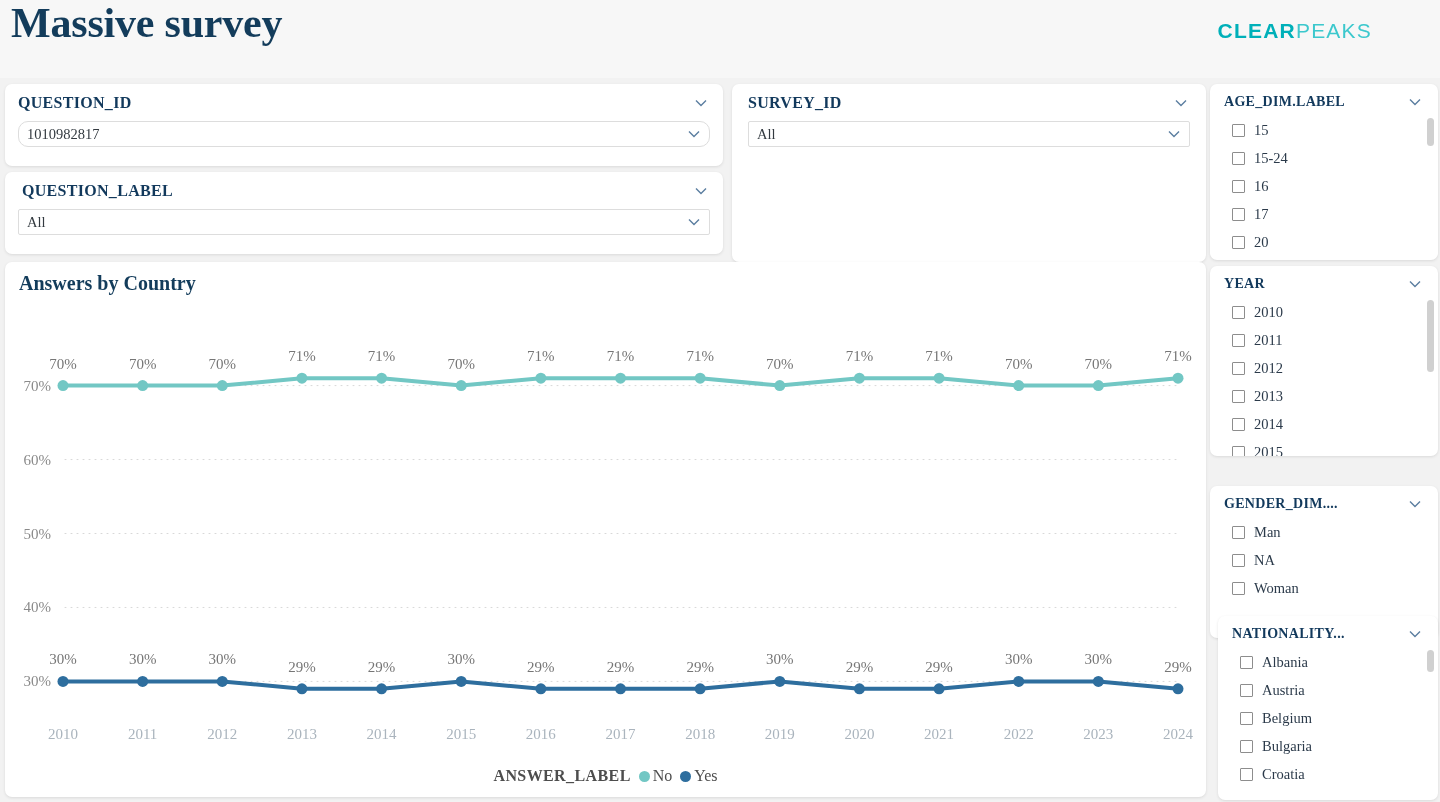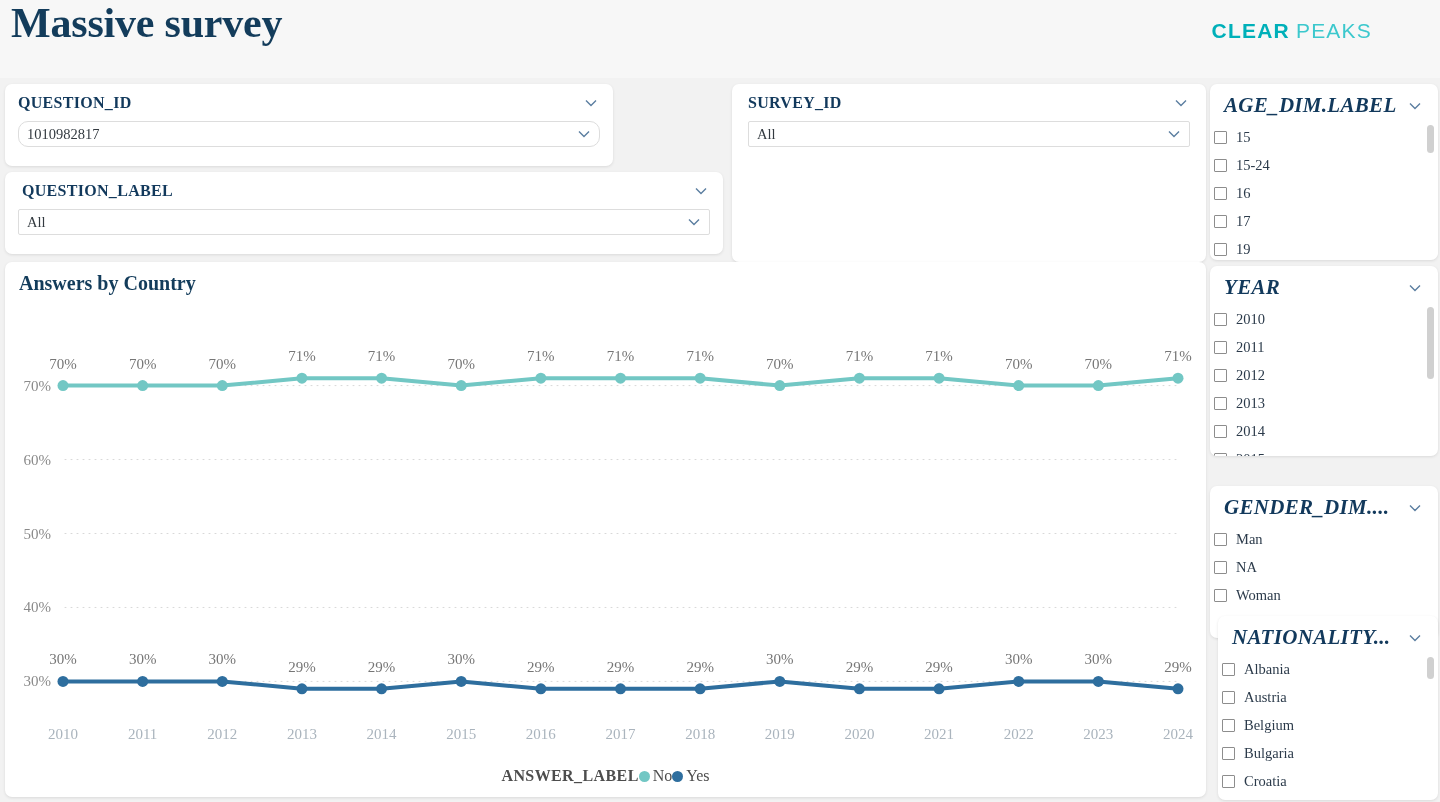--- a/index.html
+++ b/index.html
@@ -22,21 +22,21 @@
     position: absolute; left: 11px; top: 0px;
     font-size: 42px; font-weight: bold; color: #133c5b;
     letter-spacing: -0.2px; line-height: 46px;
   }
   .logo {
     position: absolute; right: 68px; top: 19px;
     font-family: "Liberation Sans", sans-serif;
     font-size: 21px; letter-spacing: 1.2px;
   }
   .logo .clear { color: #00b0b9; font-weight: bold; }
-  .logo .peaks { color: #3cc8cd; font-weight: normal; margin-left: 6px; }
+  .logo .peaks { color: #3cc8cd; font-weight: normal; }
 
   
   .card {
     position: absolute; background: #ffffff; border-radius: 7px;
     box-shadow: 0 1px 3px rgba(0,0,0,0.10);
   }
   .panel-head {
     position: relative; display: flex; align-items: center;
     justify-content: space-between;
   }
@@ -48,21 +48,21 @@
   .chev svg { display: block; }
 
   .select-box {
     display: flex; align-items: center; justify-content: space-between;
     border: 1px solid #dddddd; background: #fff; border-radius: 2px;
     height: 26px; padding: 0 6px 0 8px;
   }
   .select-val { font-size: 14.5px; color: #333a40; }
 
   
-  #card-question-id { left: 5px; top: 84px; width: 608px; height: 82px; }
+  #card-question-id { left: 5px; top: 84px; width: 718px; height: 82px; }
   #card-question-id .panel-head { margin: 10px 13px 0 13px; }
   #card-question-id .select-box { margin: 9px 13px 0 13px; border-radius: 10px; }
 
   
   #card-question-label { left: 5px; top: 172px; width: 718px; height: 82px; }
   #card-question-label .panel-head { margin: 10px 13px 0 17px; }
   #card-question-label .select-box { margin: 9px 13px 0 13px; }
 
   
   #card-survey-id { left: 732px; top: 84px; width: 474px; height: 178px; }
@@ -74,40 +74,40 @@
   .chart-title {
     position: absolute; left: 14px; top: 10px;
     font-size: 20px; font-weight: bold; color: #133c5b;
   }
   .plot {
     position: absolute; left: 0; top: 42px; width: 1201px; height: 455px;
   }
   .plot svg { display: block; }
   .legend {
     position: absolute; left: 0; bottom: 12px; width: 1201px;
-    display: flex; align-items: center; justify-content: center; 
+    display: flex; align-items: center; justify-content: center; gap: 8px;
     font-size: 16px;
   }
   .legend-title { font-weight: bold; color: #4d4d4d; letter-spacing: 0.4px; }
   .legend-item { display: flex; align-items: center; gap: 3px; color: #4d4d4d; }
   .legend-dot { width: 11px; height: 11px; border-radius: 50%; display: inline-block; }
 
   
   .side { position: absolute; right: 2px; }
   #card-age   { top: 84px;  width: 228px; height: 176px; }
   #card-year  { top: 266px; width: 228px; height: 190px; }
   #card-gender{ top: 486px; width: 228px; height: 152px; }
   #card-nat   { top: 616px; width: 220px; height: 184px; }
 
   .side .panel-head { margin: 9px 14px 0 14px; }
-  .side .panel-title { font-size: 21px; font-style: italic; }
+  .side .panel-title { font-size: 14px; }
   .opts { margin: 5px 0 0 0; position: relative; }
   .opt {
     display: flex; align-items: center; gap: 9px;
-    padding: 0 4px; height: 28px;
+    padding: 0 22px; height: 28px;
   }
   .cb {
     width: 13px; height: 13px; border: 1px solid #8d8d8d;
     background: #fff; border-radius: 1px; flex: 0 0 13px;
   }
   .opt-label { font-size: 14.5px; color: #2b3a4a; white-space: nowrap; }
   .vscroll {
     position: absolute; right: 4px; width: 7px;
     background: #d0d0d0; border-radius: 4px;
   }
@@ -309,21 +309,21 @@
         <div class="opt">
           <span class="cb"></span>
           <span class="opt-label">16</span>
         </div>
         <div class="opt">
           <span class="cb"></span>
           <span class="opt-label">17</span>
         </div>
         <div class="opt">
           <span class="cb"></span>
-          <span class="opt-label">19</span>
+          <span class="opt-label">20</span>
         </div>
         <div class="vscroll" style="height: 28px; top: 2px;"></div>
       </div>
   </div>
 
   <div class="card side clip" id="card-year">
     <div class="panel-head">
       <span class="panel-title">YEAR</span>
       <span class="chev">
         <svg width="18" height="18" viewBox="0 0 18 18">

